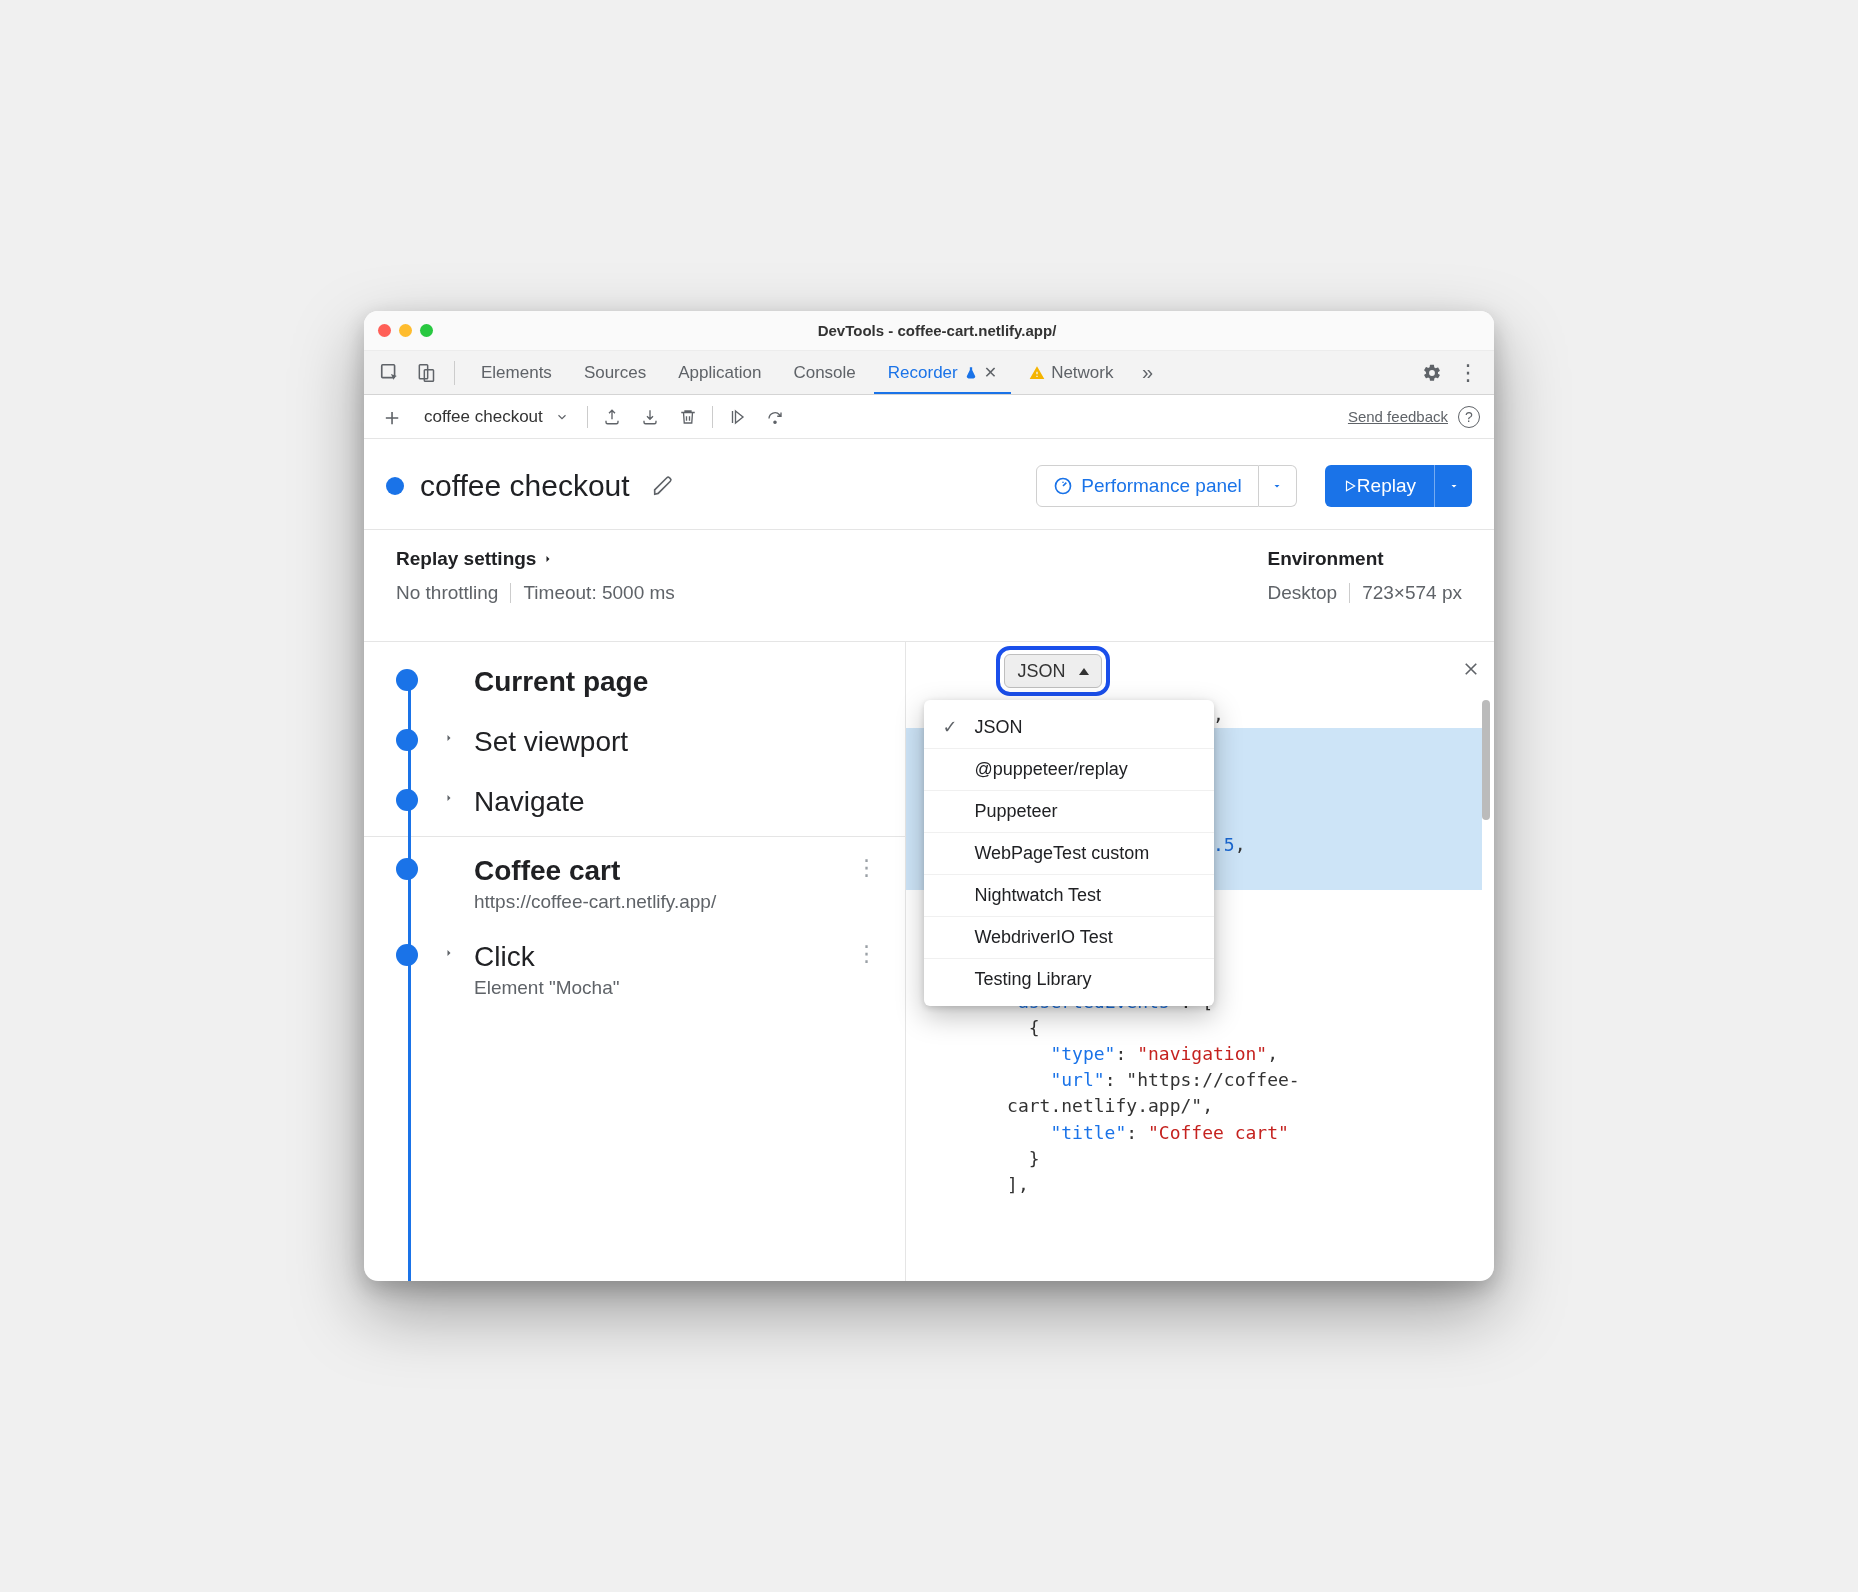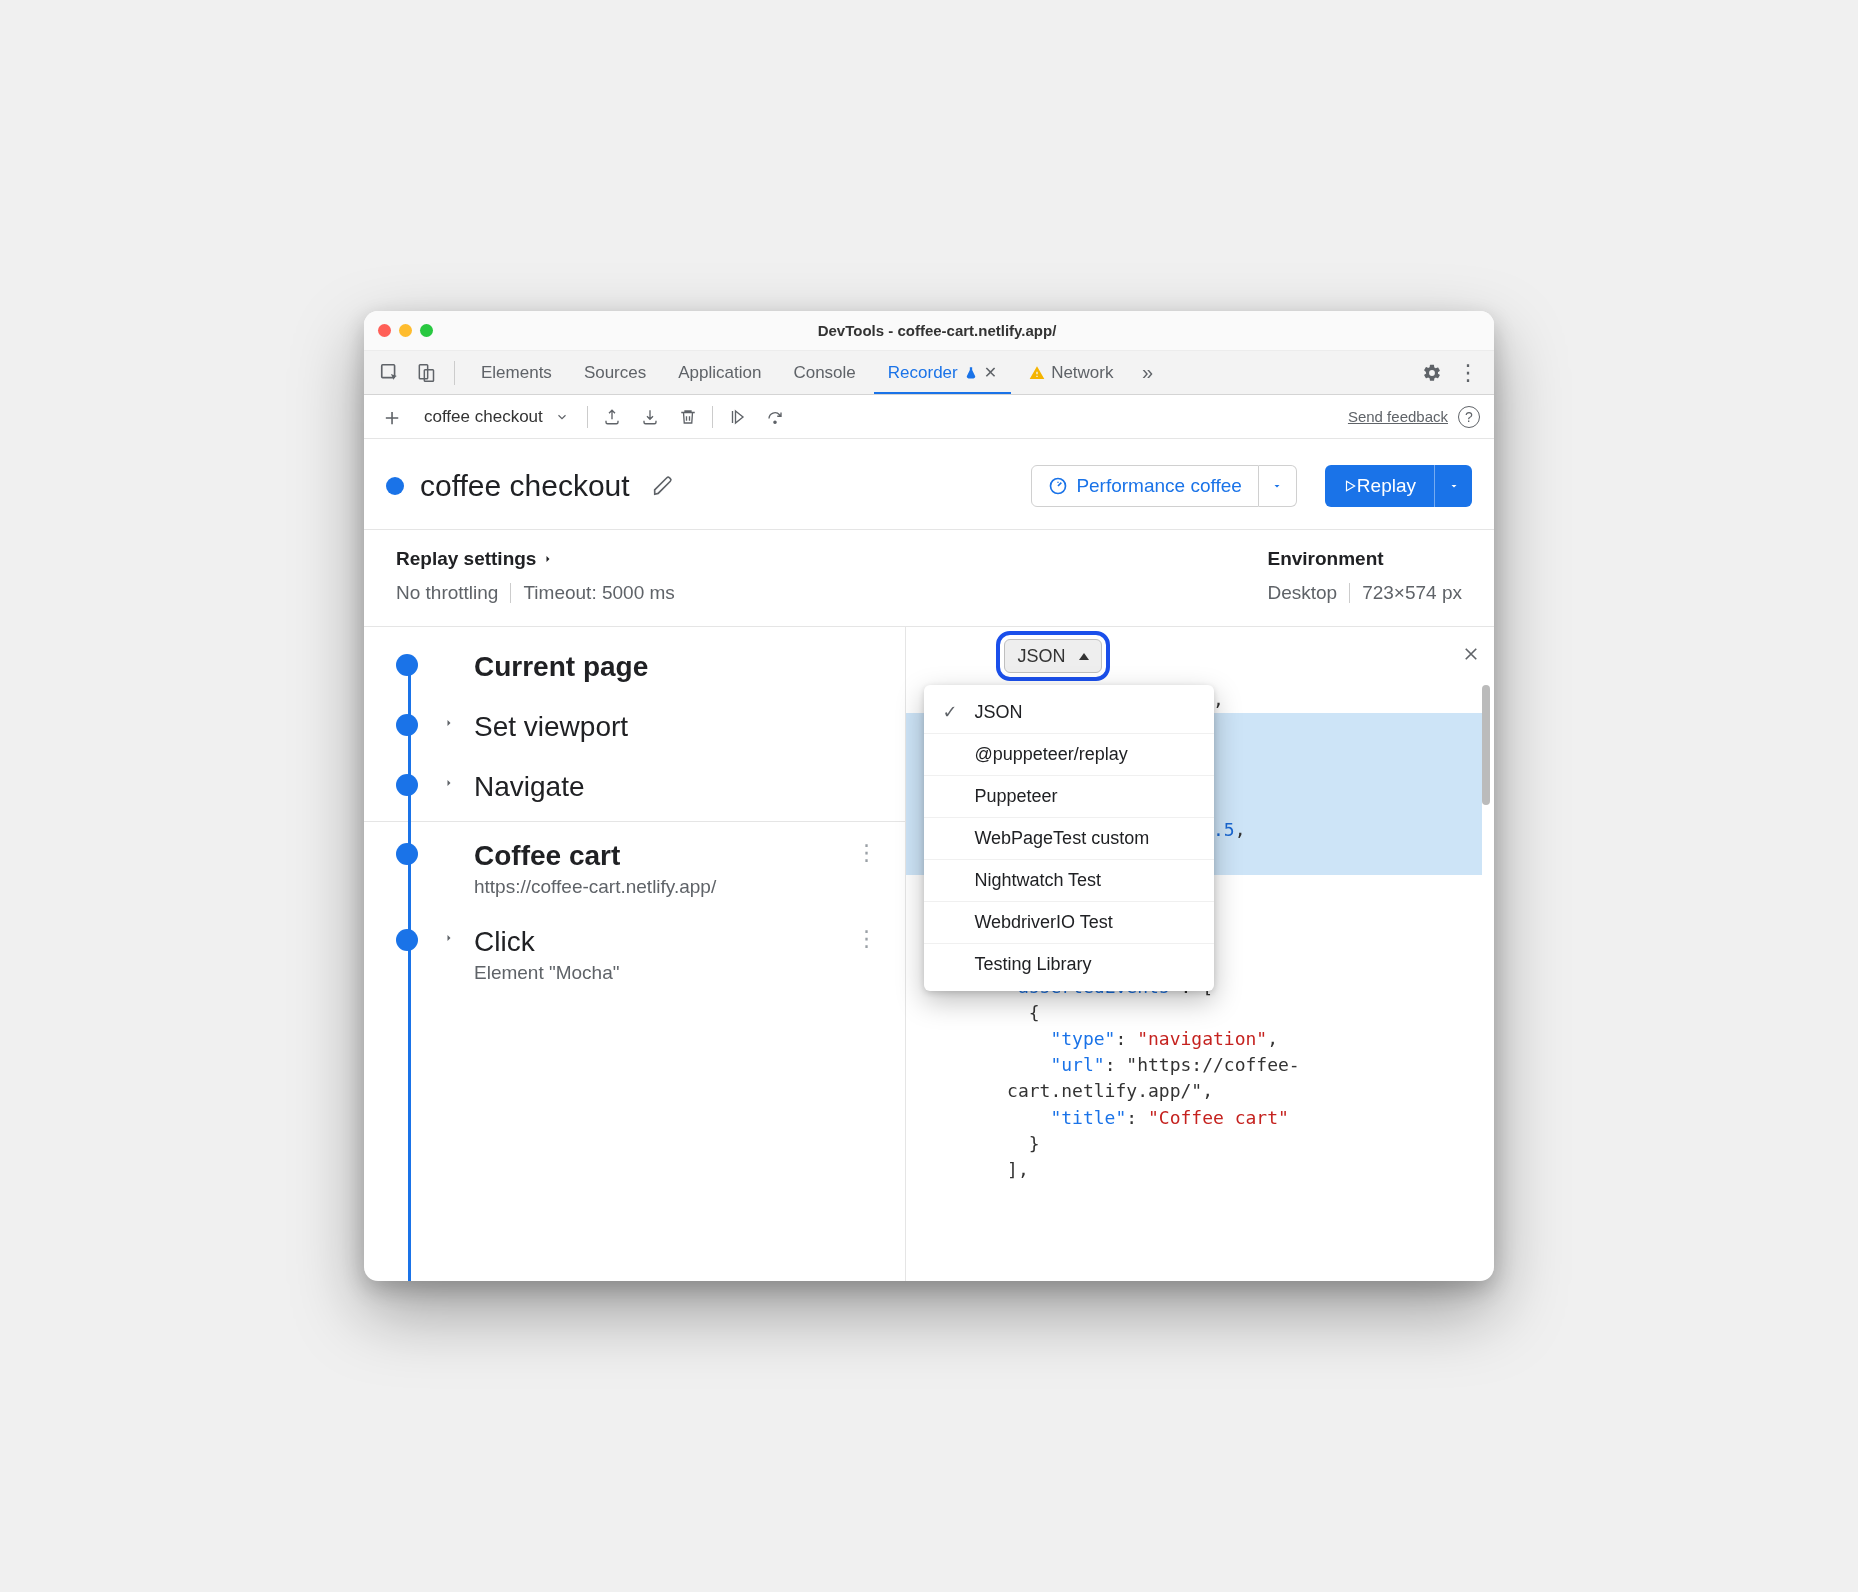--- a/index.html
+++ b/index.html
@@ -111,21 +111,21 @@
     display: flex; align-items: center; gap: 0; background: #1a73e8; color: #fff;
     height: 42px; padding: 0 18px; border-radius: 6px 0 0 6px; font-size: 19px; font-weight: 500;
   }
   .replay-toggle {
     background: #1a73e8; height: 42px; width: 38px; border-left: 1px solid rgba(255,255,255,.4);
     display: flex; align-items: center; justify-content: center; color: #fff;
     border-radius: 0 6px 6px 0;
   }
 
   .settings-row {
-    display: flex; padding: 18px 32px 22px 32px; border-bottom: 1px solid #e5e5e5;
+    display: flex; padding: 18px 32px 37px 32px; border-bottom: 1px solid #e5e5e5;
     font-size: 19px; color: #202124;
   }
   .settings-col { display: flex; flex-direction: column; gap: 12px; }
   .settings-row .spacer { flex: 1; }
   .settings-col .heading { font-weight: 600; display: flex; align-items: center; gap: 6px; }
   .settings-col .line { color: #5f6368; display: flex; align-items: center; gap: 12px; }
   .settings-col .vsep2 { display:inline-block; width:1px; height:20px; background:#ccc; }
   .env-col { text-align: left; }
 
   .body {
@@ -325,21 +325,21 @@
     </div>
     <div class="spacer"></div>
     <div class="split-group">
       <div class="perf-btn">
         <span>
           <svg width="20" height="20" viewBox="0 0 24 24" fill="none" stroke="currentColor" stroke-width="2">
               <circle cx="12" cy="12" r="9"></circle>
               <path d="M12 12l4-4M12 7v1"></path>
             </svg>
         </span>
-        <span>Performance coffee</span>
+        <span>Performance panel</span>
       </div>
       <div class="split-toggle">
         <svg width="12" height="12" viewBox="0 0 24 24" fill="currentColor">
             <path d="M7 10l5 5 5-5z"></path>
           </svg>
       </div>
     </div>
     <div class="split-group" style="margin-left:12px">
       <div class="replay-btn">
         <span>

